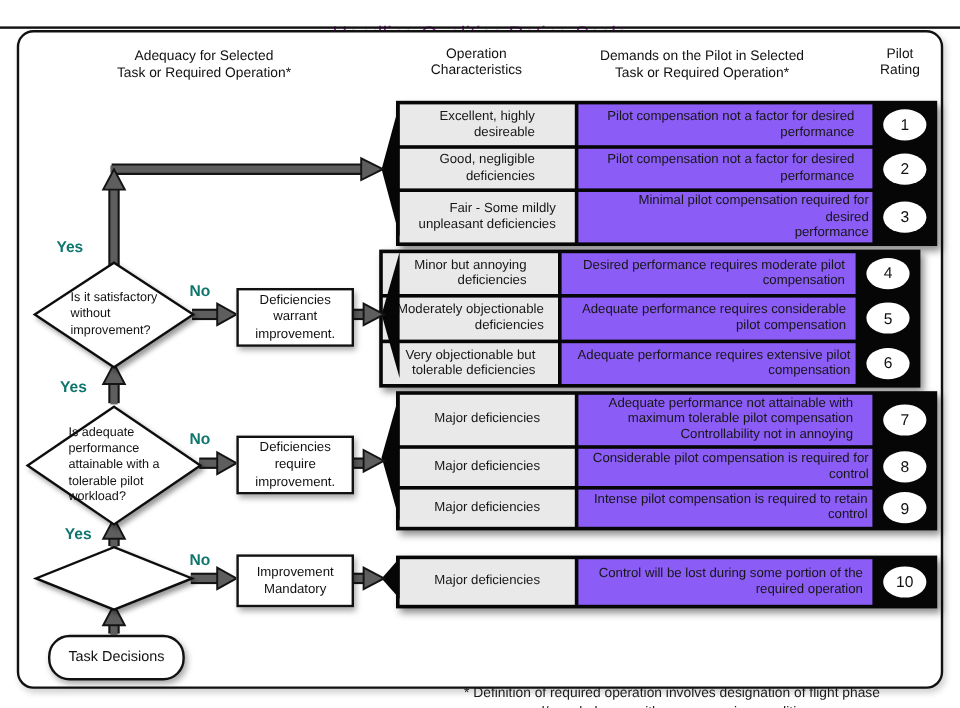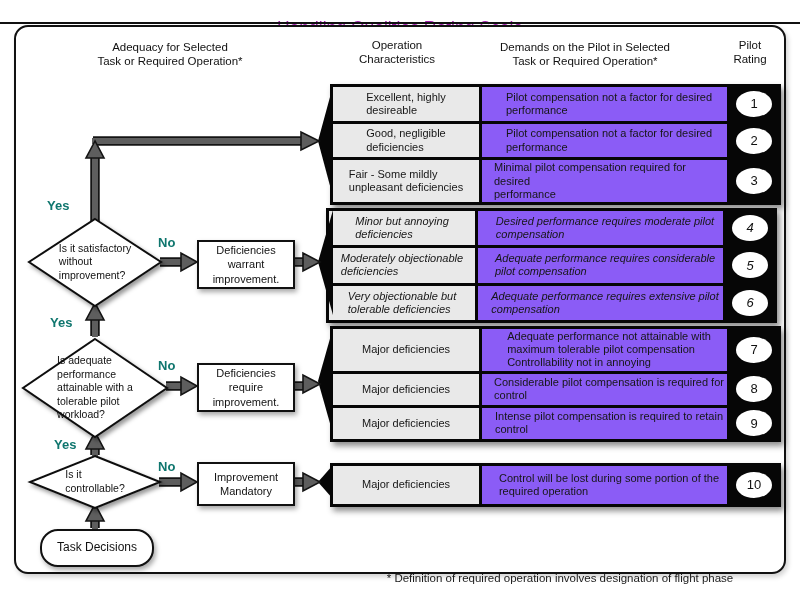--- a/index.html
+++ b/index.html
@@ -8,21 +8,21 @@
   .title{position:absolute;left:0;top:3px;width:800px;text-align:center;
          font-size:17.5px;color:#a21caf;margin-top:15px;}
   .title-rule{position:absolute;left:0;top:22px;width:800px;height:2px;background:#111;}
   .card{position:absolute;left:14px;top:25px;width:768px;height:545px;background:#fff;
         border:2px solid #111;border-radius:14px;box-shadow:2px 3px 5px rgba(0,0,0,0.18);}
   .hdr{position:absolute;font-size:11.5px;line-height:1.25;text-align:center;
        white-space:pre-line;color:#111;}
   .band{position:absolute;background:#060606;padding:3px;display:grid;gap:3px;
         box-shadow:3px 4px 6px rgba(0,0,0,0.45);}
   .brow{display:grid;grid-template-columns:146px 1fr 48px;gap:3px;}
-  .cell{display:flex;align-items:center;justify-content:center;text-align:left;
+  .cell{display:flex;align-items:center;justify-content:center;text-align:right;
         font-size:11px;line-height:1.2;white-space:pre-line;color:#161616;padding:1px 3px;}
   .cell.char{background:#e9e9e9;}
   .cell.dem{background:#8b5cf6;padding-left:12px;}
   .cell.rate{background:#060606;padding:0;}
   .circle{width:36px;height:26px;border-radius:50%;background:#fff;display:flex;
           align-items:center;justify-content:center;font-size:13px;color:#111;}
   .svg-layer{position:absolute;left:0;top:0;pointer-events:none;}
   .fbox{position:absolute;background:#fff;border:2px solid #111;
         box-shadow:2px 3px 5px rgba(0,0,0,0.35);display:flex;align-items:center;
         justify-content:center;text-align:center;font-size:11px;line-height:1.3;
@@ -69,21 +69,21 @@
     </div>
     <div class="brow">
       <div class="cell char">Fair - Some mildly
 unpleasant deficiencies</div>
       <div class="cell dem">Minimal pilot compensation required for desired
 performance</div>
       <div class="cell rate"><div class="circle">3</div></div>
     </div>
   </div>
 
-  <div class="band" style="left:326px;top:208px;width:445px;height:109px;grid-template-rows:repeat(3,1fr);font-style:italic;">
+  <div class="band" style="left:316px;top:208px;width:445px;height:109px;grid-template-rows:repeat(3,1fr);">
     <div class="brow">
       <div class="cell char">Minor but annoying
 deficiencies</div>
       <div class="cell dem">Desired performance requires moderate pilot
 compensation</div>
       <div class="cell rate"><div class="circle">4</div></div>
     </div>
     <div class="brow">
       <div class="cell char">Moderately objectionable
 deficiencies</div>
@@ -193,22 +193,20 @@
   </svg>
 
   <div class="dtext" style="left:33px;top:238px;width:124px;height:48px;">Is it satisfactory
 without
 improvement?</div>
   <div class="dtext" style="left:28px;top:354px;width:134px;height:68px;">Is adequate
 performance
 attainable with a
 tolerable pilot
 workload?</div>
-  <div class="dtext" style="left:38px;top:468px;width:114px;height:28px;">Is it
-controllable?</div>
 
   <div class="fbox" style="left:197px;top:240px;width:94px;height:45px;">Deficiencies
 warrant
 improvement.</div>
   <div class="fbox" style="left:197px;top:363px;width:94px;height:45px;">Deficiencies
 require
 improvement.</div>
   <div class="fbox" style="left:197px;top:462px;width:94px;height:40px;">Improvement
 Mandatory</div>
 

